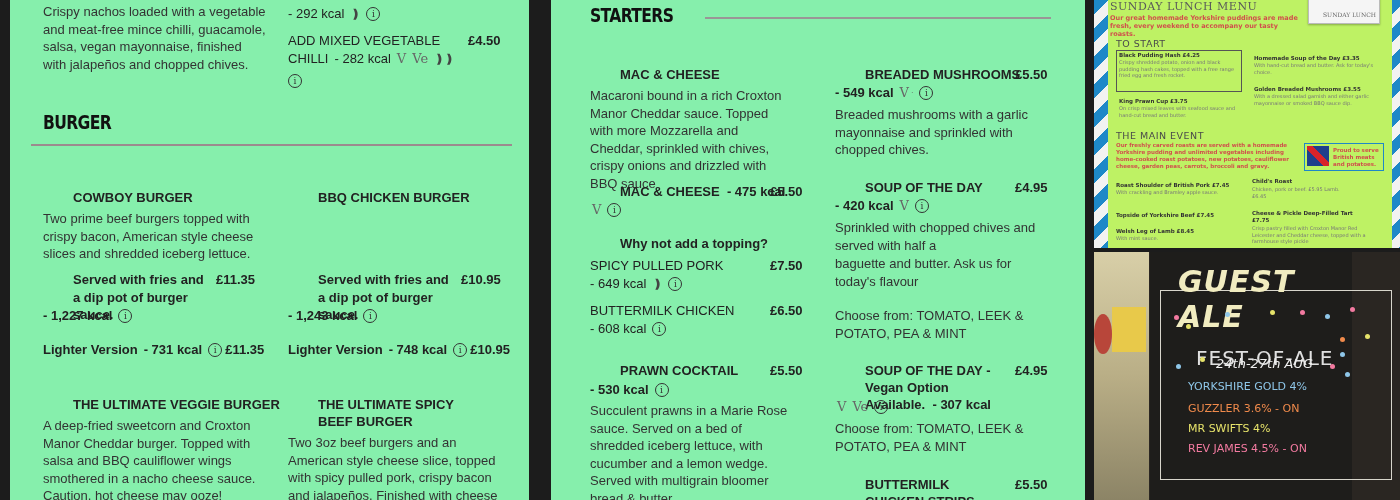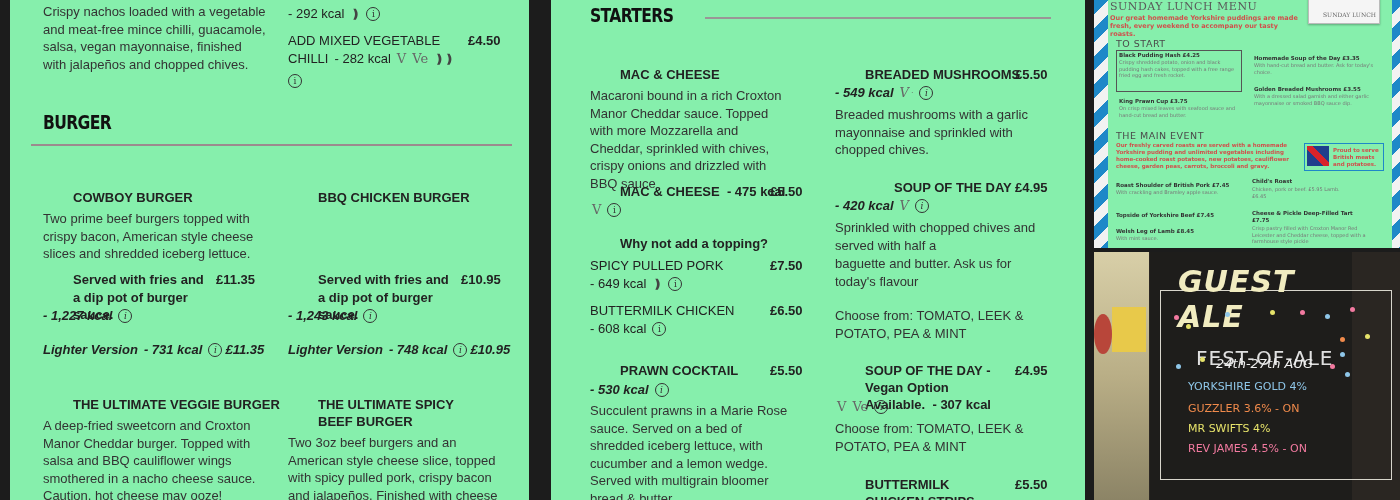--- a/index.html
+++ b/index.html
@@ -16,33 +16,33 @@
     font-family: "DejaVu Sans", sans-serif; font-weight: bold; font-size: 19px;
     letter-spacing: -0.8px; transform: scaleX(0.82); transform-origin: left center;
     color: #111;
   }
   .rule { position: absolute; height: 2px; background: #9c8a8e; }
   .title { font-size: 13px; font-weight: bold; color: #222; line-height: 17px; padding-left: 30px; }
   .title-plain { font-size: 13px; color: #222; line-height: 17px; }
   .desc { font-size: 13px; color: #333; line-height: 17.6px; }
   .price { font-size: 13px; font-weight: bold; color: #222; line-height: 17px; }
   .kcal { font-size: 13px; color: #222; line-height: 18px; display: flex; align-items: center; gap: 6px; }
-  .kcal.b { font-weight: bold; font-style: italic; }
+  .kcal.b { font-weight: bold; }
   .info {
     display: inline-flex; align-items: center; justify-content: center;
     width: 14px; height: 14px; border: 1.2px solid #333; border-radius: 50%;
     font-size: 9px; font-family: "DejaVu Serif", serif; color: #333; font-weight: normal;
   }
   .veg { font-family: "DejaVu Serif", serif; font-size: 13px; color: #666; font-weight: normal; }
   .chilli { font-size: 12px; color: #444; font-weight: bold; }
 
   
   #photo-menu {
     position: absolute; left: 0; top: 0; width: 306px; height: 248px;
-    background: #86efac; overflow: hidden;
+    background: #bef264; overflow: hidden;
   }
   .stripes-left {
     position: absolute; left: 0; top: 0; width: 14px; height: 248px;
     background: repeating-linear-gradient(135deg, #1e88c8 0 10px, #f2f2f2 10px 20px);
   }
   .stripes-right {
     position: absolute; right: 0; top: 0; width: 8px; height: 248px;
     background: repeating-linear-gradient(135deg, #1e88c8 0 10px, #f2f2f2 10px 20px);
   }
   .pm { position: absolute; font-family: "DejaVu Sans", sans-serif; }
@@ -170,21 +170,21 @@
   <div class="abs title" style="left:284px;top:66px;text-align:right;">BREADED MUSHROOMS</div>
   <div class="abs price" style="left:464px;top:66px;">£5.50</div>
   <div class="abs kcal b" style="left:284px;top:84px;">
     <span>- 549 kcal</span>
     <span class="veg">V</span>
     <span class="veg" style="font-size:8px;margin-left:-4px;">·</span>
     <span class="info">i</span>
   </div>
   <div class="abs desc" style="left:284px;top:106px;width:200px;">Breaded mushrooms with a garlic mayonnaise and sprinkled with chopped chives.</div>
 
-  <div class="abs title" style="left:284px;top:179px;margin-left:29px;">SOUP OF THE DAY</div>
+  <div class="abs title" style="left:284px;top:179px;">SOUP OF THE DAY</div>
   <div class="abs price" style="left:464px;top:179px;">£4.95</div>
   <div class="abs kcal b" style="left:284px;top:197px;">
     <span>- 420 kcal</span>
     <span class="veg">V</span>
     <span class="info">i</span>
   </div>
   <div class="abs desc" style="left:284px;top:255px;width:215px;">baguette and butter. Ask us for today's flavour</div>
   <div class="abs desc" style="left:284px;top:219px;width:215px;">Sprinkled with chopped chives and served with half a</div>
   <div class="abs desc" style="left:284px;top:307px;width:190px;">Choose from: TOMATO, LEEK &amp; POTATO, PEA &amp; MINT</div>
 

